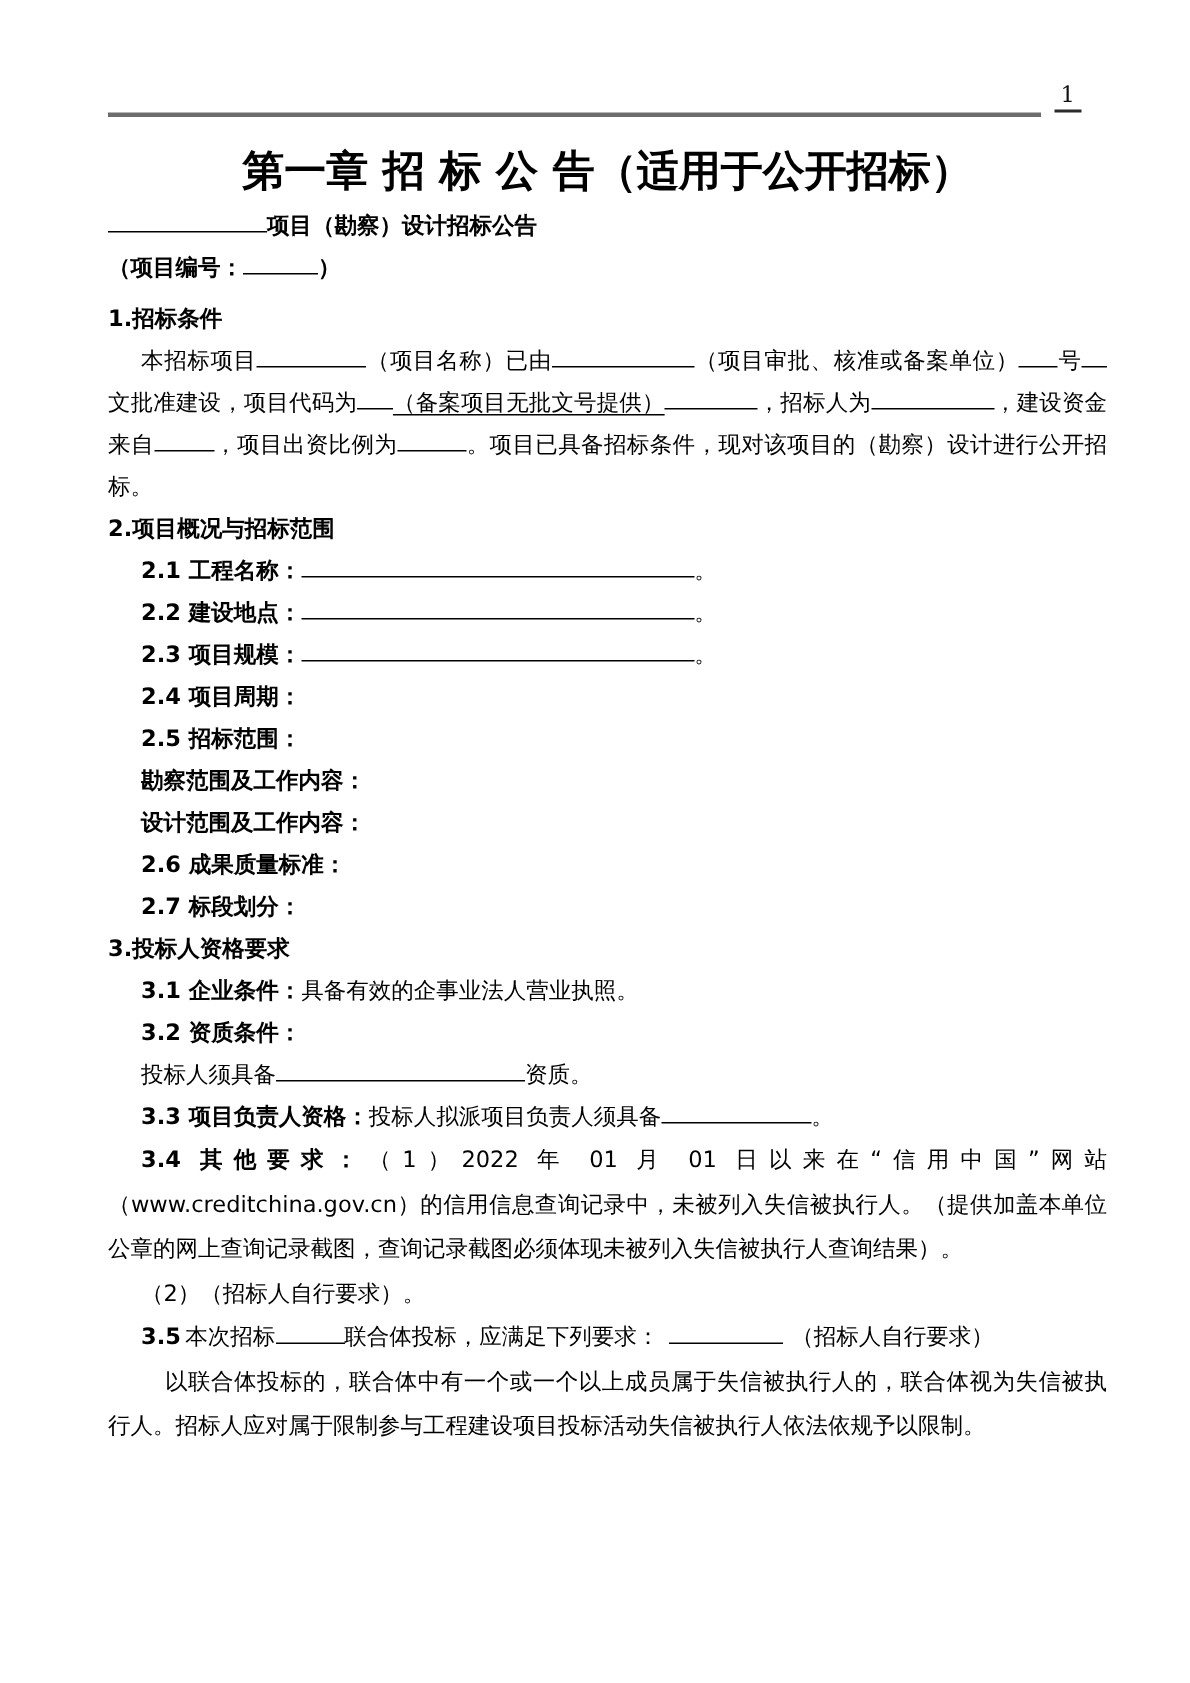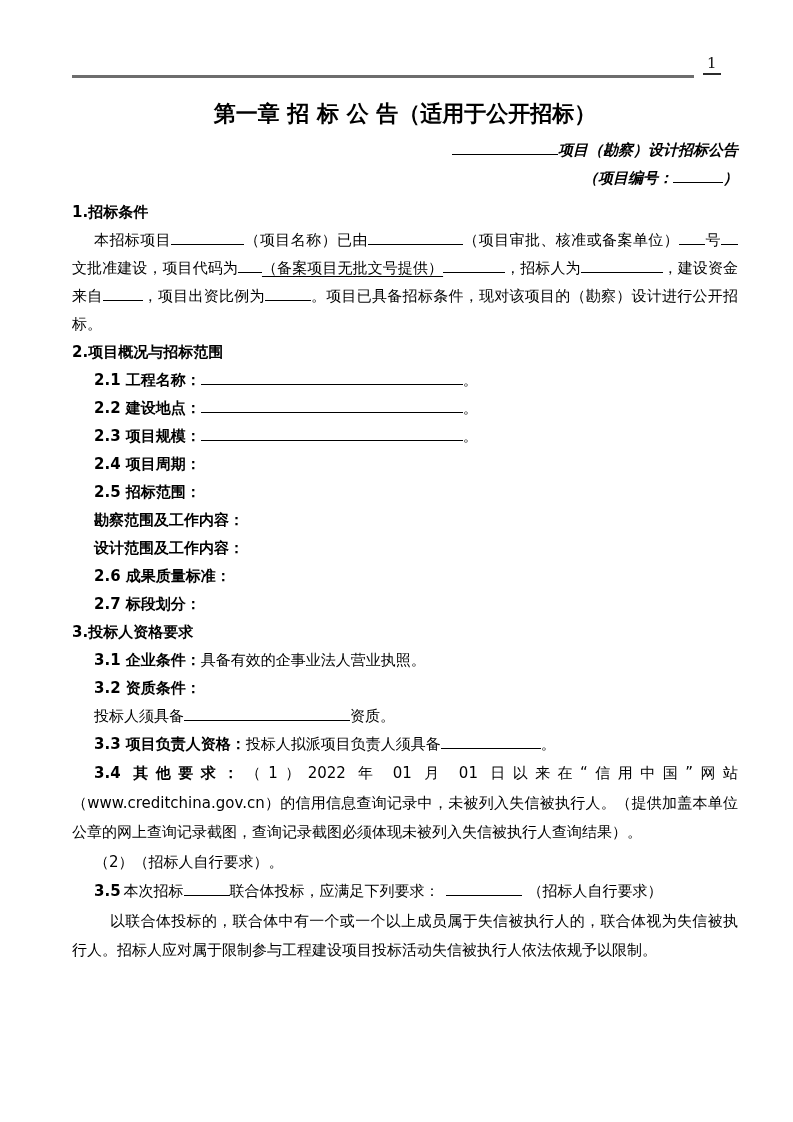--- a/index.html
+++ b/index.html
@@ -2,22 +2,22 @@
 <html><head>
 <meta charset="utf-8">
 <style>
   html,body{margin:0;padding:0;background:#ffffff;}
   .page{position:relative;width:793px;height:1122px;background:#ffffff;overflow:hidden;
         font-family:"DejaVu Sans",sans-serif;color:#000;}
   .topline{position:absolute;left:72px;top:75px;width:622px;height:3px;background:#6d6d6d;}
   .pagenum{position:absolute;left:703px;top:53px;font-family:"DejaVu Serif",serif;font-size:15px;
            line-height:20px;border-bottom:2px solid #2b2b2b;padding:0 4px;color:#111;}
   .doc{position:absolute;left:72px;top:92px;width:666px;font-size:15px;line-height:28px;}
-  .title{font-size:22px;font-weight:bold;text-align:center;margin:0;line-height:44px;white-space:nowrap;}
-  .center{text-align:right;font-style:italic;}
+  .title{font-size:28px;font-weight:bold;text-align:center;margin:0;line-height:44px;white-space:nowrap;}
+  .center{text-align:left;}
   .b{font-weight:bold;}
   .line{line-height:28px;white-space:nowrap;}
   .ind{padding-left:22px;}
   .para{margin:0;text-align:justify;text-indent:22px;line-height:28px;}
   .blank{display:inline-block;border-bottom:1.5px solid #000;height:13px;}
   .u{text-decoration:underline;text-underline-offset:3px;margin-top:43px;}
   .tail{line-height:29.5px;}
   .mt13{margin-top:1px;}
   .jv{text-indent:38px;}
 </style>

